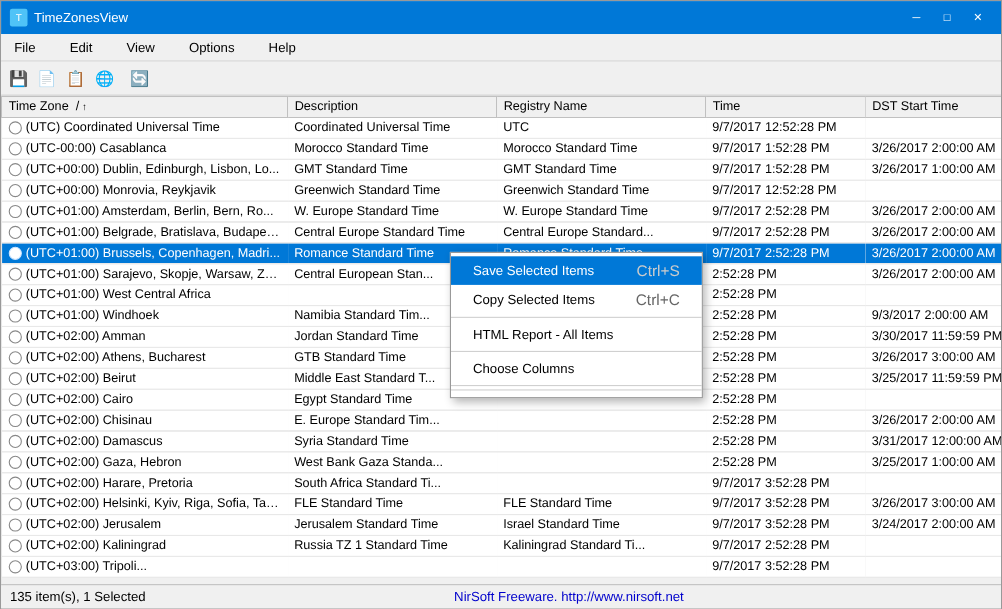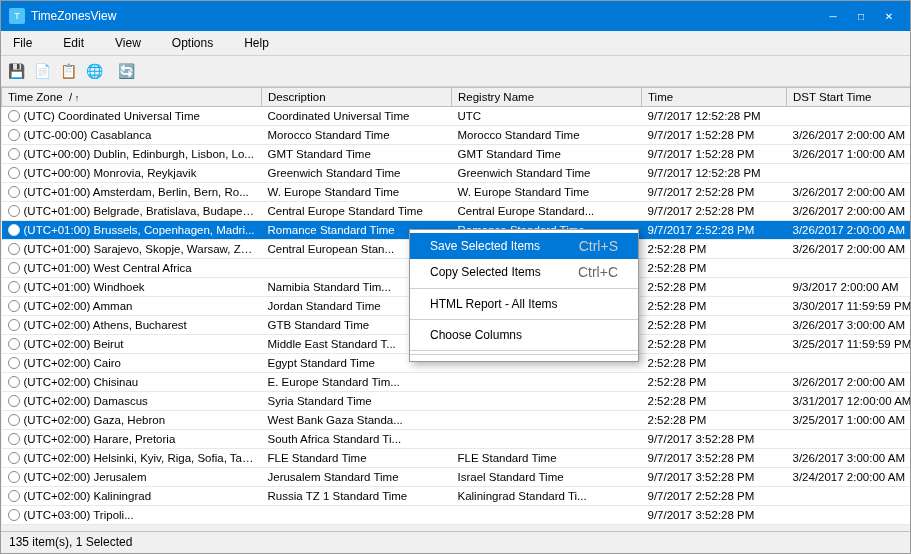--- a/index.html
+++ b/index.html
@@ -433,15 +433,16 @@
       <div class="ctx-separator"></div>
       <div class="ctx-item">
         <span>Choose Columns</span>
       </div>
       <div class="ctx-separator"></div>
       <div class="ctx-separator"></div>
     </div>
 
   <div class="status-bar">
     <span class="status-left">135 item(s), 1 Selected</span>
+    <span class="status-center">NirSoft Freeware.  http://www.nirsoft.net</span>
     <span></span>
   </div>
 </div>
 
 </body></html>

